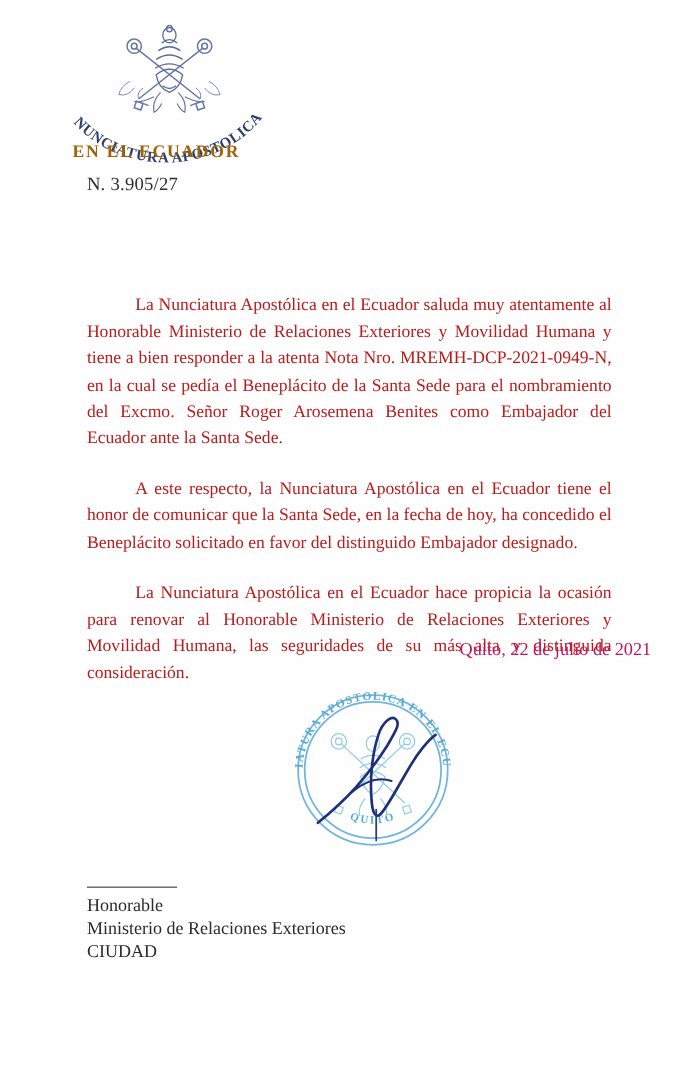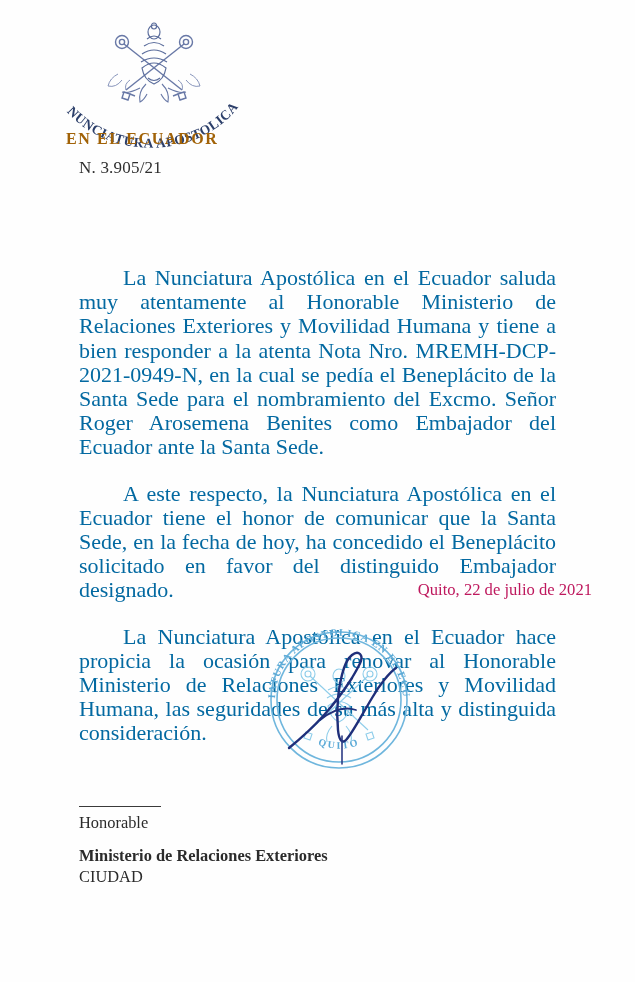--- a/index.html
+++ b/index.html
@@ -79,25 +79,25 @@
   
   .body-block {
     position: absolute;
     left: 79px;
     top: 266px;
     width: 477px;
   }
   .para {
     text-align: justify;
     text-justify: inter-word;
-    font-size: 22px;
+    font-size: 16px;
     line-height: 24.2px;
     text-indent: 44px;
     margin: 0 0 22px 0;
-    color: #0369a1;
+    color: #b91c1c;
   }
   .para:last-child { margin-bottom: 0; }
 
   
   .date-line {
     position: absolute;
     right: 43px;
     top: 580px;
     font-size: 16.6px;
     color: #be185d;
@@ -141,22 +141,21 @@
     background: #3a3a3a;
     margin-bottom: 5px;
   }
   .addressee .ln {
     font-size: 16.4px;
     line-height: 21px;
     color: #2b2b2b;
     white-space: nowrap;
   }
   .addressee .ln.bold {
-    font-weight: 700;
-    margin-top: 12px;
+    font-weight: 400;
   }
 </style>
 </head>
 <body>
 
 <div class="page">
 
   <div class="letterhead">
 
     <div class="crest">
@@ -211,21 +210,21 @@
         </defs>
         <text class="arc-title-text">
           <textPath href="#arcpath" startOffset="50%" text-anchor="middle">NUNCIATURA APOSTOLICA</textPath>
         </text>
       </svg>
     </div>
 
     <div class="sub-line">EN EL ECUADOR</div>
   </div>
 
-  <div class="reference">N. 3.905/21</div>
+  <div class="reference">N. 3.905/27</div>
 
   <div class="body-block">
     <p class="para">La Nunciatura Apostólica en el Ecuador saluda muy atentamente al Honorable Ministerio de Relaciones Exteriores y Movilidad Humana y tiene a bien responder a la atenta Nota Nro. MREMH-DCP-2021-0949-N, en la cual se pedía el Beneplácito de la Santa Sede para el nombramiento del Excmo. Señor Roger Arosemena Benites como Embajador del Ecuador ante la Santa Sede.</p>
     <p class="para">A este respecto, la Nunciatura Apostólica en el Ecuador tiene el honor de comunicar que la Santa Sede, en la fecha de hoy, ha concedido el Beneplácito solicitado en favor del distinguido Embajador designado.</p>
     <p class="para">La Nunciatura Apostólica en el Ecuador hace propicia la ocasión para renovar al Honorable Ministerio de Relaciones Exteriores y Movilidad Humana,  las seguridades de su más alta y distinguida consideración.</p>
   </div>
 
   <div class="date-line">Quito, 22 de julio de 2021</div>
 
   <div class="seal-area">

